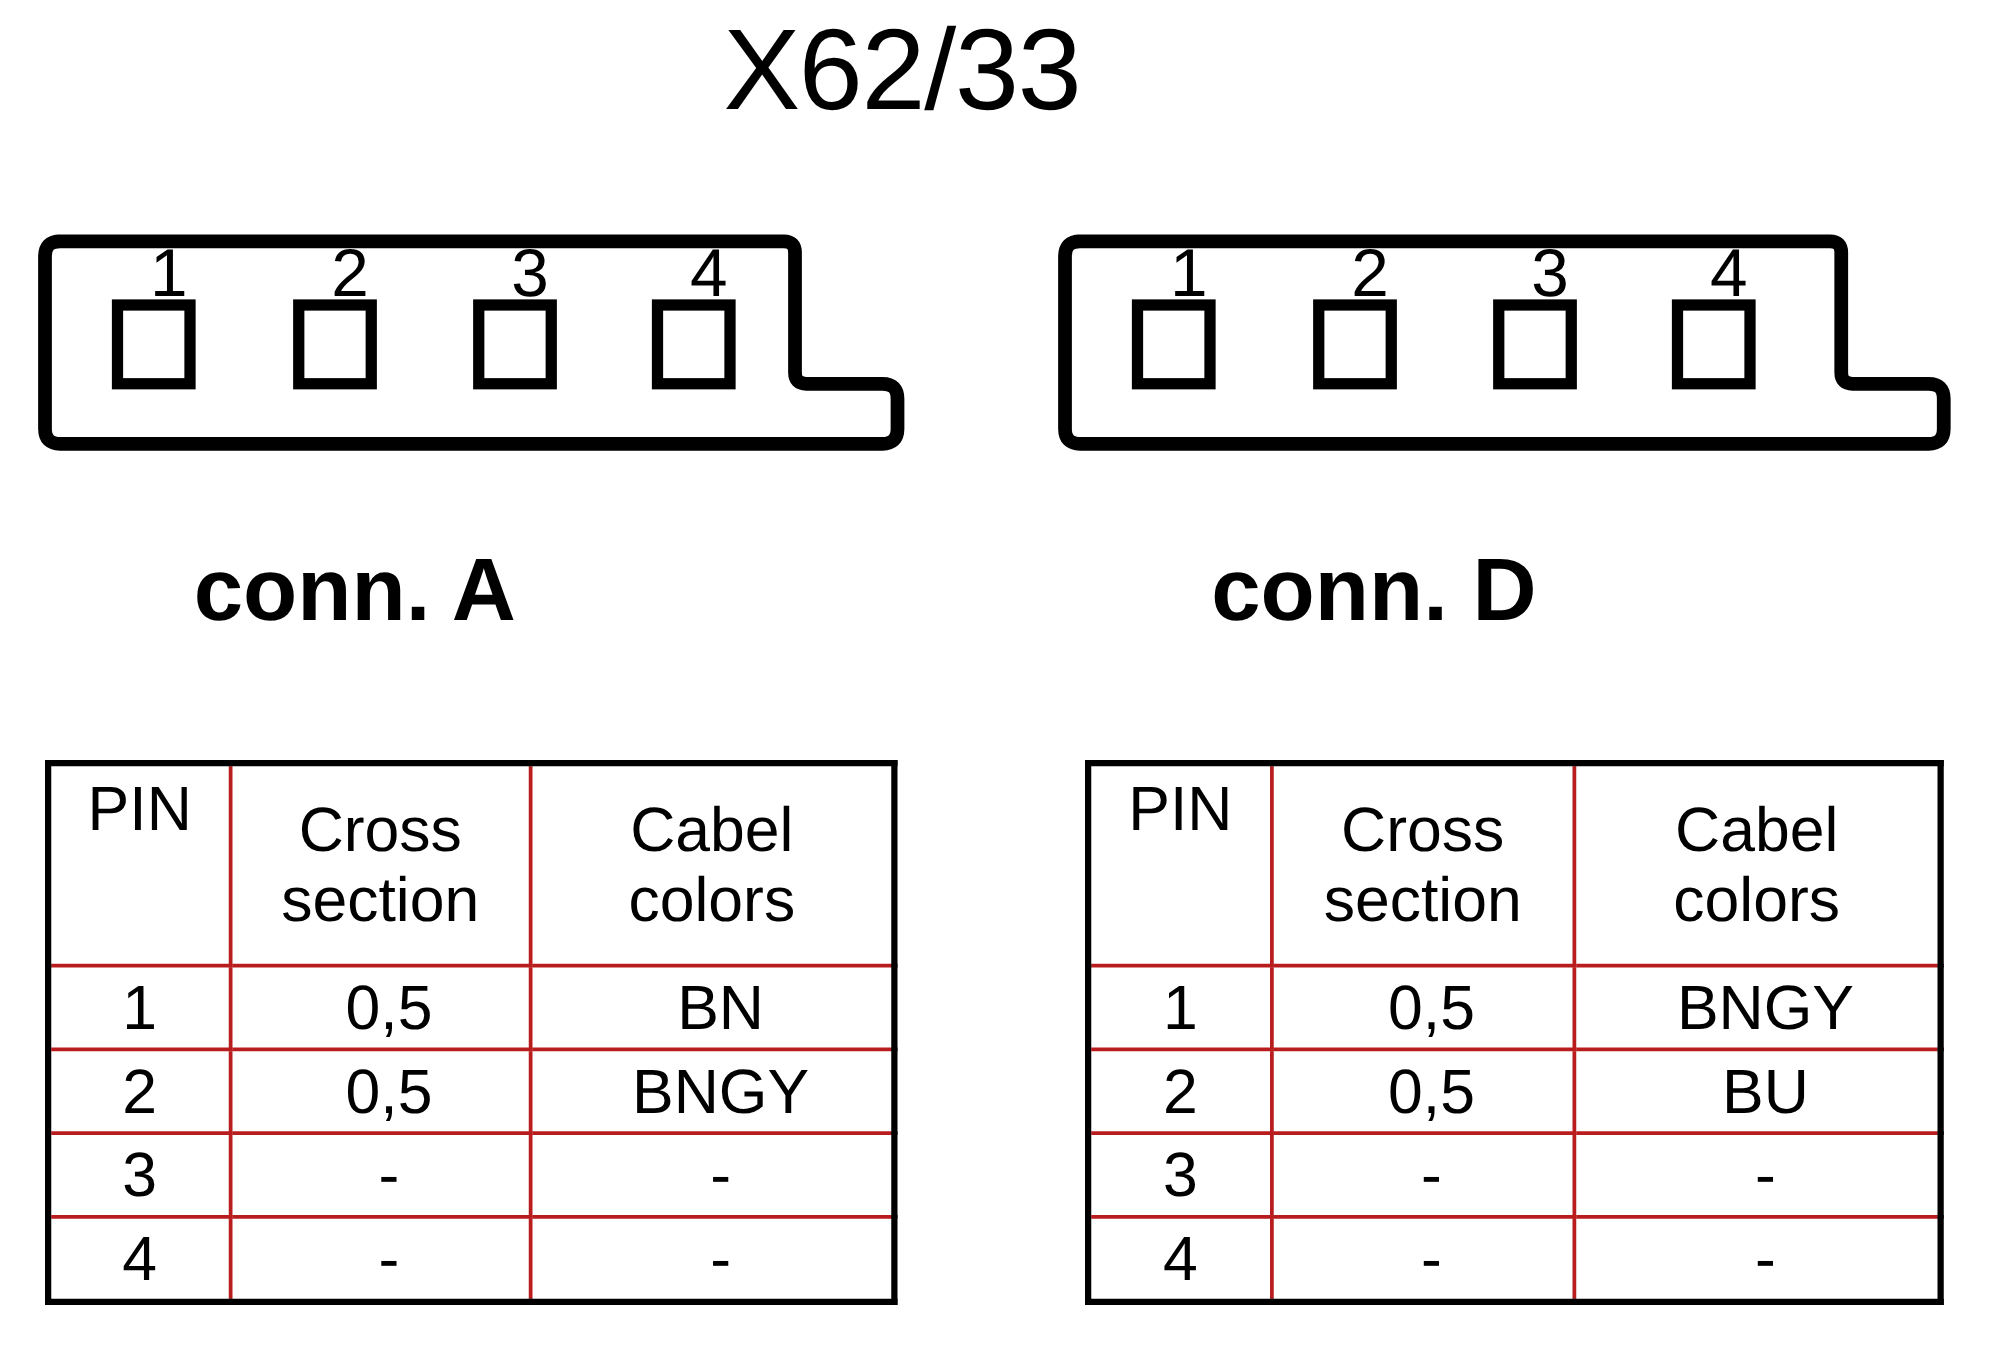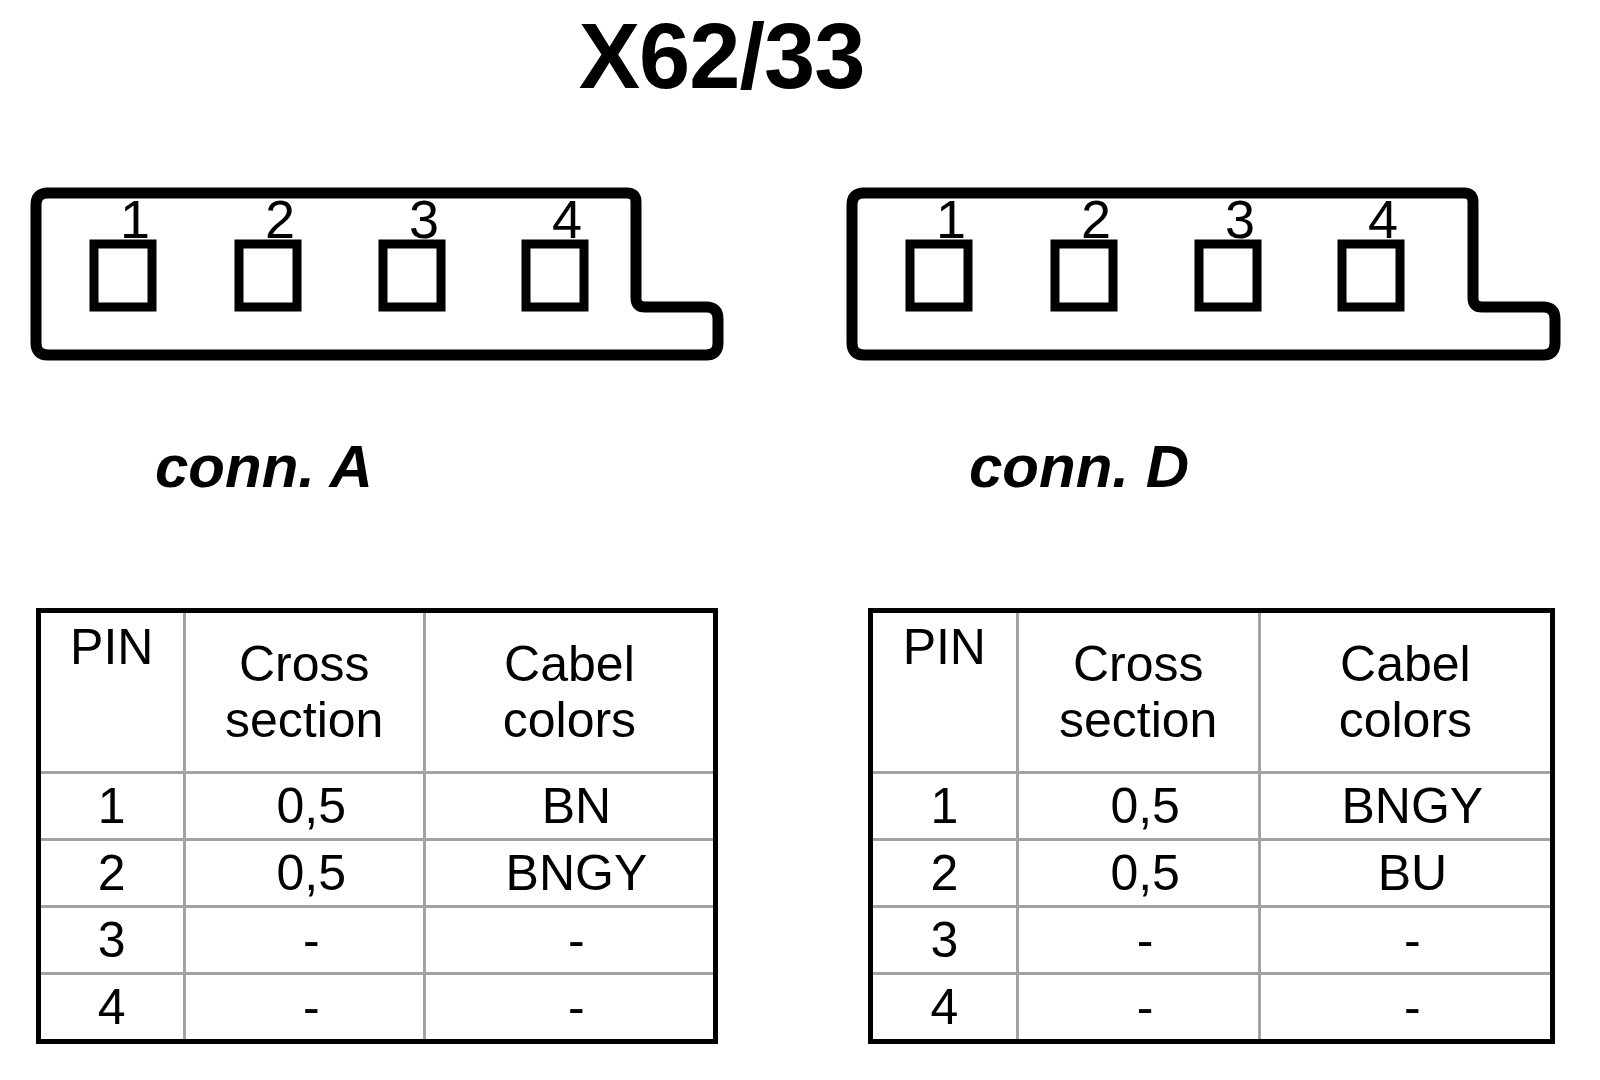--- a/index.html
+++ b/index.html
@@ -17,21 +17,21 @@
   }
 
   
   #page-title {
     position: absolute;
     left: 0;
     top: 8px;
     width: 1443px;
     text-align: center;
     font-size: 92px;
-    font-weight: bold;
+    font-weight: normal;
     letter-spacing: -1px;
     line-height: 1.05;
   }
 
   
   .connector-block {
     position: absolute;
     top: 176px;
     height: 190px;
   }
@@ -51,25 +51,24 @@
     font-weight: normal;
     line-height: 1;
     text-align: center;
     width: 60px;
   }
 
   
   .conn-caption {
     position: absolute;
     top: 437px;
-    font-size: 60px;
+    font-size: 71px;
     font-weight: bold;
     line-height: 1;
     white-space: nowrap;
-    font-style: italic;
   }
   #conn-caption-a { left: 155px; }
   #conn-caption-d { left: 969px; }
 
   
   .pin-table {
     position: absolute;
     top: 608px;
     border-collapse: collapse;
     table-layout: fixed;
@@ -77,21 +76,21 @@
     background: #fff;
   }
   #pin-table-a { left: 36px;  width: 682px; }
   #pin-table-d { left: 868px; width: 687px; }
 
   .pin-table col.col-pin   { width: 21.5%; }
   .pin-table col.col-cross { width: 35.5%; }
   .pin-table col.col-color { width: 43.0%; }
 
   .pin-table th, .pin-table td {
-    border: 3px solid #a3a3a3;
+    border: 3px solid #b91c1c;
     font-weight: normal;
     font-size: 50px;
     line-height: 1.12;
     padding: 0;
     vertical-align: middle;
   }
   .pin-table thead th {
     height: 152px;
     text-align: center;
     padding: 0 6px;

